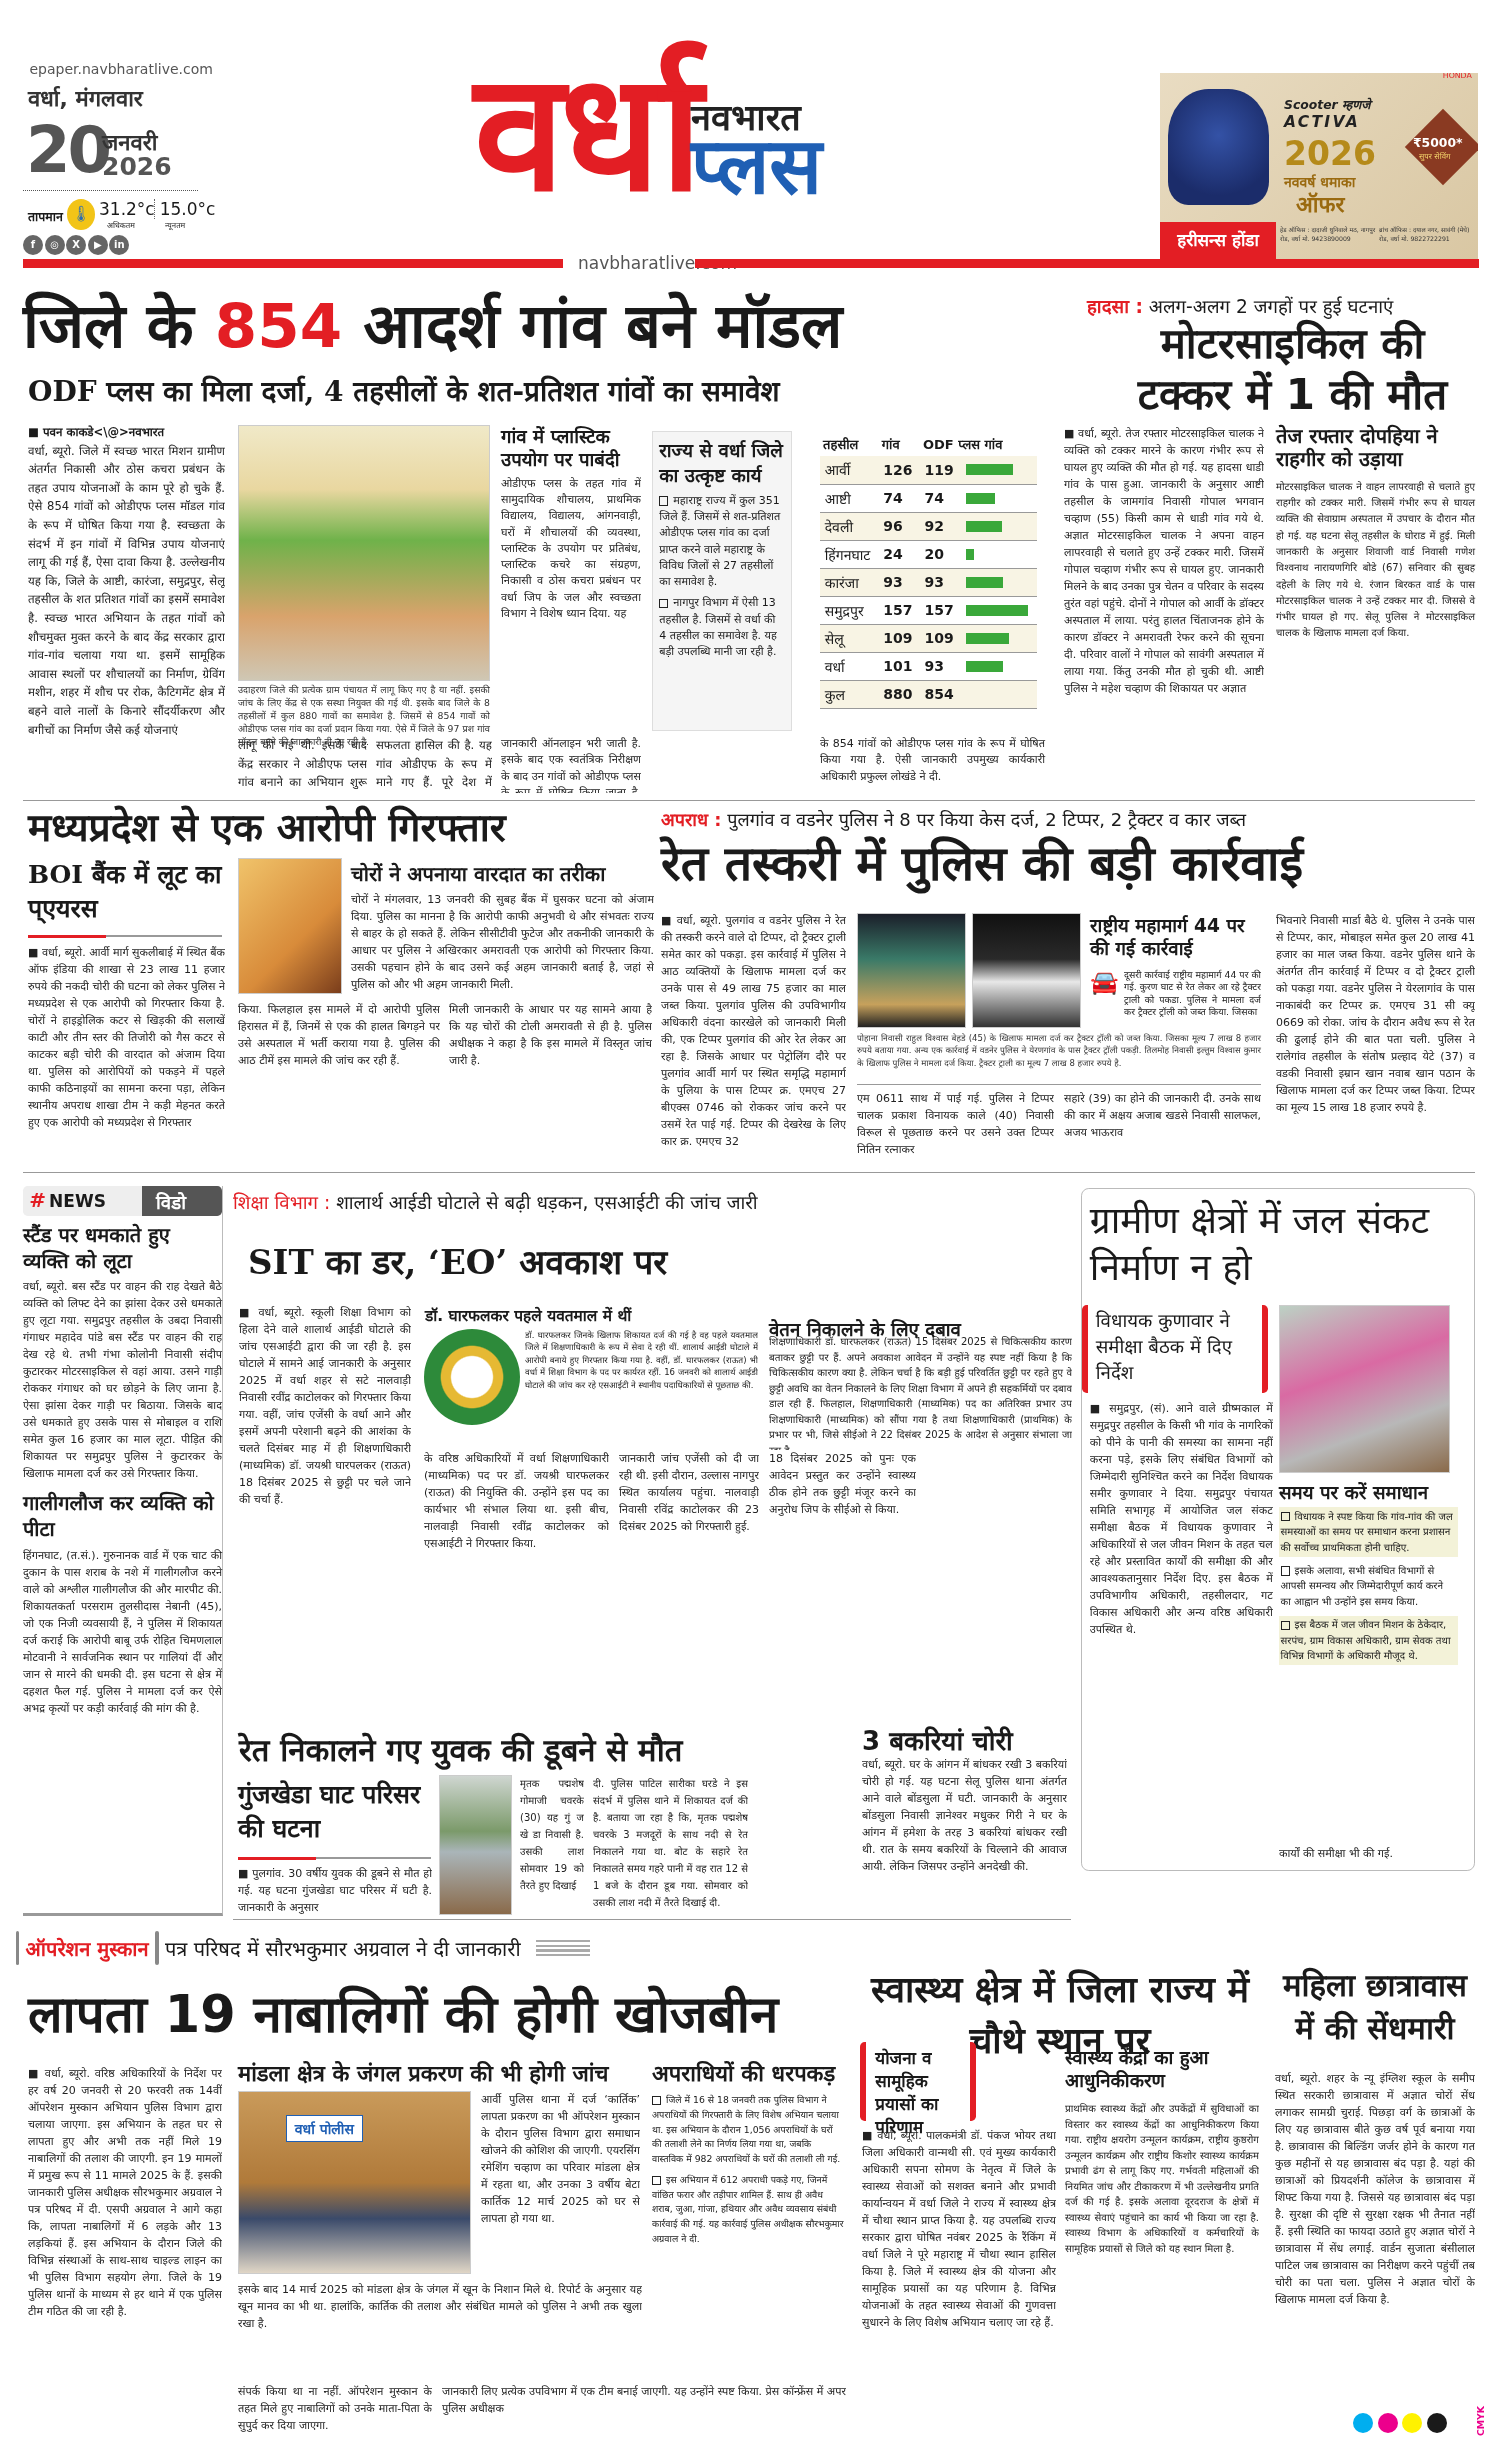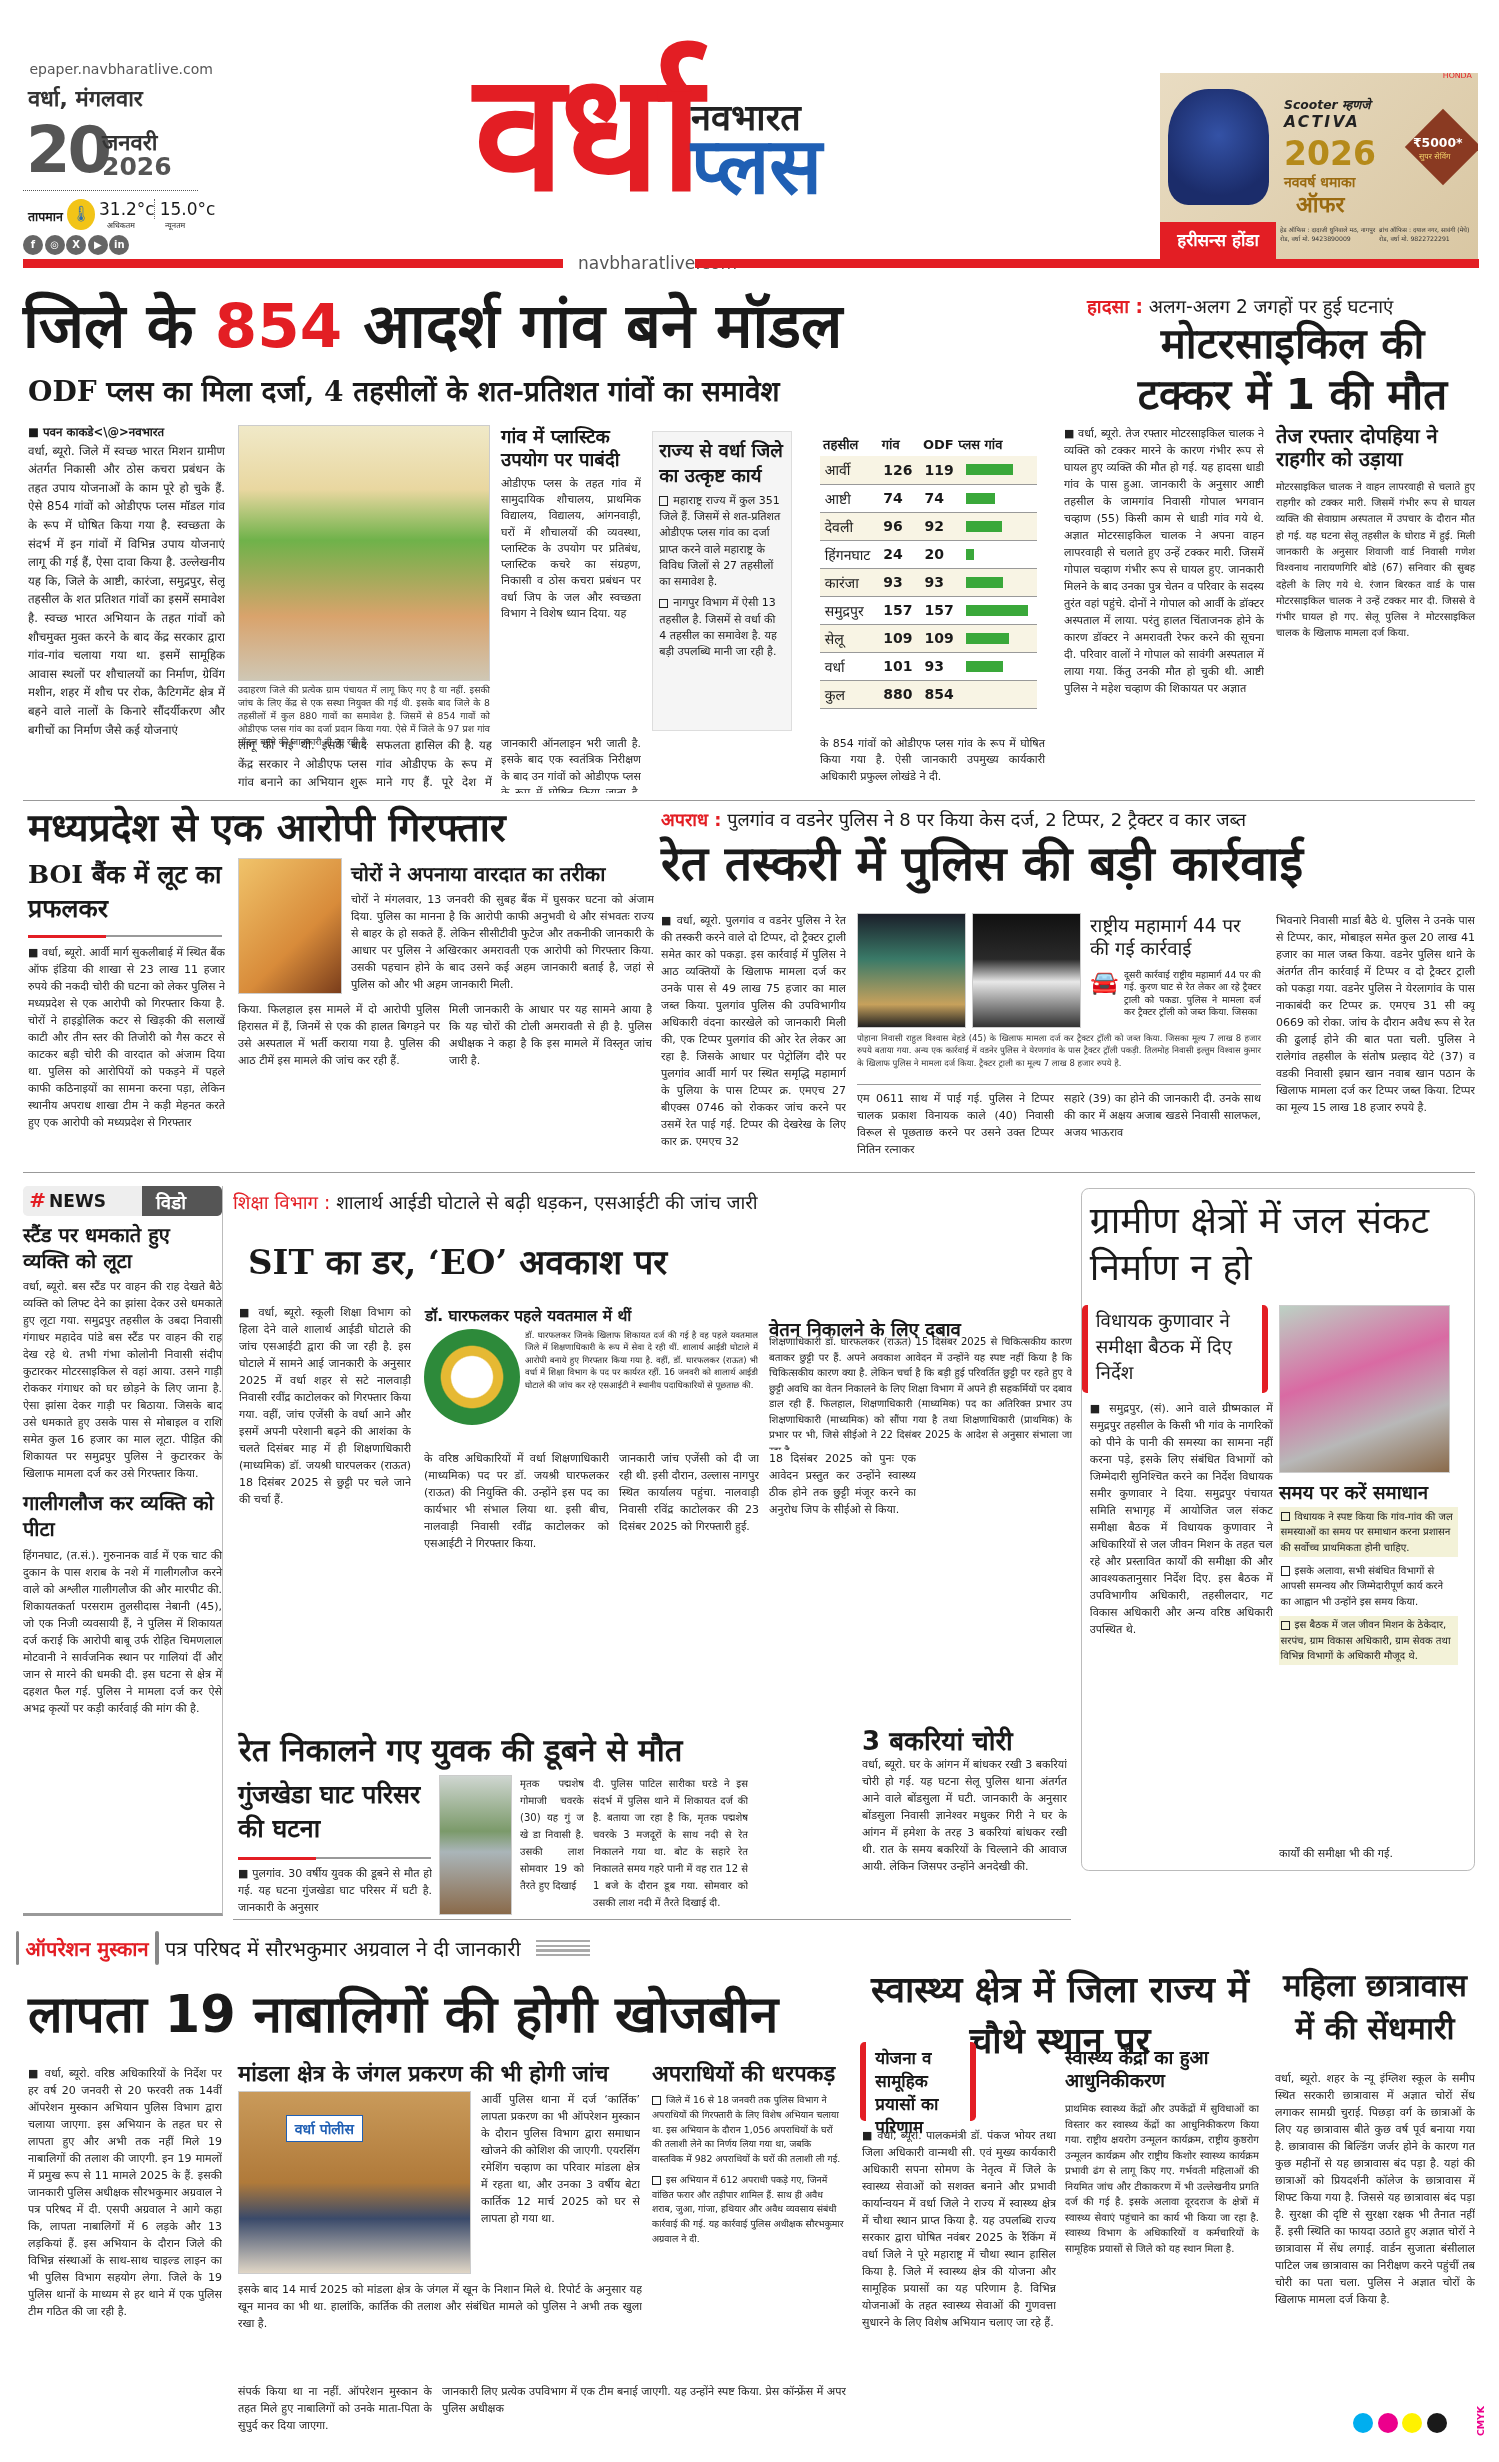--- a/index.html
+++ b/index.html
@@ -188,41 +188,41 @@
 <div class="abs" style="left:1118px;top:318px;width:349px;font-size:42px;font-weight:bold;line-height:51px;text-align:center">मोटरसाइकिल की टक्कर में 1 की मौत</div>
 <div class="abs body-text" style="left:1064px;top:425px;width:200px;height:373px;overflow:hidden;font-size:11px;line-height:17px">■ वर्धा, ब्यूरो. तेज रफ्तार मोटरसाइकिल चालक ने व्यक्ति को टक्कर मारने के कारण गंभीर रूप से घायल हुए व्यक्ति की मौत हो गई. यह हादसा धाडी गांव के पास हुआ. जानकारी के अनुसार आष्टी तहसील के जामगांव निवासी गोपाल भगवान चव्हाण (55) किसी काम से धाडी गांव गये थे. अज्ञात मोटरसाइकिल चालक ने अपना वाहन लापरवाही से चलाते हुए उन्हें टक्कर मारी. जिसमें गोपाल चव्हाण गंभीर रूप से घायल हुए. जानकारी मिलने के बाद उनका पुत्र चेतन व परिवार के सदस्य तुरंत वहां पहुंचे. दोनों ने गोपाल को आर्वी के डॉक्टर अस्पताल में लाया. परंतु हालत चिंताजनक होने के कारण डॉक्टर ने अमरावती रेफर करने की सूचना दी. परिवार वालों ने गोपाल को सावंगी अस्पताल में लाया गया. किंतु उनकी मौत हो चुकी थी. आष्टी पुलिस ने महेश चव्हाण की शिकायत पर अज्ञात</div>
 <div class="abs" style="left:1276px;top:425px;width:199px">
   <div style="font-size:20px;font-weight:bold;line-height:23px">तेज रफ्तार दोपहिया ने राहगीर को उड़ाया</div>
   <div class="body-text" style="margin-top:7.8px;font-size:10px;line-height:16.3px">मोटरसाइकिल चालक ने वाहन लापरवाही से चलाते हुए राहगीर को टक्कर मारी. जिसमें गंभीर रूप से घायल व्यक्ति की सेवाग्राम अस्पताल में उपचार के दौरान मौत हो गई. यह घटना सेलू तहसील के घोराड में हुई. मिली जानकारी के अनुसार शिवाजी वार्ड निवासी गणेश विश्वनाथ नारायणगिरि बोडे (67) सनिवार की सुबह दहेली के लिए गये थे. रंजान बिरकत वार्ड के पास मोटरसाइकिल चालक ने उन्हें टक्कर मार दी. जिससे वे गंभीर घायल हो गए. सेलू पुलिस ने मोटरसाइकिल चालक के खिलाफ मामला दर्ज किया.</div>
 </div>
 
 <div class="abs hr" style="left:23px;top:800px;width:1452px"></div>
 
 <div class="abs" style="left:28px;top:800px;font-size:39px;font-weight:bold;line-height:56px;white-space:nowrap">मध्यप्रदेश से एक आरोपी गिरफ्तार</div>
-<div class="abs serif" style="left:28px;top:858px;width:194px;font-size:25px;font-weight:bold;line-height:34px">BOI बैंक में लूट का प्रफलकर</div>
+<div class="abs serif" style="left:28px;top:858px;width:194px;font-size:25px;font-weight:bold;line-height:34px">BOI बैंक में लूट का प्एयरस</div>
 <div class="abs" style="left:28px;top:935px;width:194px;border-top:2.3px solid #999">
     <div style="width:78px;border-top:3.1px solid #e31e24;margin-top:-2.3px"></div>
   </div>
 <div class="abs body-text" style="left:28px;top:944px;width:197px;height:217px;overflow:hidden;font-size:11px;line-height:17px">■ वर्धा, ब्यूरो. आर्वी मार्ग सुकलीबाई में स्थित बैंक ऑफ इंडिया की शाखा से 23 लाख 11 हजार रुपये की नकदी चोरी की घटना को लेकर पुलिस ने मध्यप्रदेश से एक आरोपी को गिरफ्तार किया है. चोरों ने हाइड्रोलिक कटर से खिड़की की सलाखें काटी और तीन स्तर की तिजोरी को गैस कटर से काटकर बड़ी चोरी की वारदात को अंजाम दिया था. पुलिस को आरोपियों को पकड़ने में पहले काफी कठिनाइयों का सामना करना पड़ा, लेकिन स्थानीय अपराध शाखा टीम ने कड़ी मेहनत करते हुए एक आरोपी को मध्यप्रदेश से गिरफ्तार</div>
 <div class="abs img" style="left:238px;top:858px;width:104px;height:136px;background:linear-gradient(135deg,#f0c36a,#d88b3a 60%,#7a3d1b)"></div>
 <div class="abs" style="left:351px;top:860px;font-size:20px;font-weight:bold;white-space:nowrap">चोरों ने अपनाया वारदात का तरीका</div>
 <div class="abs body-text" style="left:351px;top:891px;width:303px;height:101px;overflow:hidden;font-size:11px;line-height:17px">चोरों ने मंगलवार, 13 जनवरी की सुबह बैंक में घुसकर घटना को अंजाम दिया. पुलिस का मानना है कि आरोपी काफी अनुभवी थे और संभवतः राज्य से बाहर के हो सकते हैं. लेकिन सीसीटीवी फुटेज और तकनीकी जानकारी के आधार पर पुलिस ने अखिरकार अमरावती एक आरोपी को गिरफ्तार किया. उसकी पहचान होने के बाद उसने कई अहम जानकारी बताई है, जहां से पुलिस को और भी अहम जानकारी मिली.</div>
 <div class="abs body-text" style="left:238px;top:1001px;width:202px;height:163px;overflow:hidden;font-size:11px;line-height:17px">किया. फिलहाल इस मामले में दो आरोपी पुलिस हिरासत में हैं, जिनमें से एक की हालत बिगड़ने पर उसे अस्पताल में भर्ती कराया गया है. पुलिस की आठ टीमें इस मामले की जांच कर रही हैं.</div>
 <div class="abs body-text" style="left:449px;top:1001px;width:203px;height:163px;overflow:hidden;font-size:11px;line-height:17px">मिली जानकारी के आधार पर यह सामने आया है कि यह चोरों की टोली अमरावती से ही है. पुलिस अधीक्षक ने कहा है कि इस मामले में विस्तृत जांच जारी है.</div>
 
 <div class="abs" style="left:661px;top:807px;font-size:18px;white-space:nowrap">
   <span class="red" style="font-weight:bold">अपराध :</span>
   <span>पुलगांव व वडनेर पुलिस ने 8 पर किया केस दर्ज, 2 टिप्पर, 2 ट्रैक्टर व कार जब्त</span>
 </div>
 <div class="abs" style="left:661px;top:832px;font-size:48px;font-weight:bold;line-height:62px;white-space:nowrap">रेत तस्करी में पुलिस की बड़ी कार्रवाई</div>
 <div class="abs body-text" style="left:661px;top:912px;width:185px;height:256px;overflow:hidden;font-size:11px;line-height:17px">■ वर्धा, ब्यूरो. पुलगांव व वडनेर पुलिस ने रेत की तस्करी करने वाले दो टिप्पर, दो ट्रैक्टर ट्राली समेत कार को पकड़ा. इस कार्रवाई में पुलिस ने आठ व्यक्तियों के खिलाफ मामला दर्ज कर उनके पास से 49 लाख 75 हजार का माल जब्त किया. पुलगांव पुलिस की उपविभागीय अधिकारी वंदना कारखेले को जानकारी मिली की, एक टिप्पर पुलगांव की ओर रेत लेकर आ रहा है. जिसके आधार पर पेट्रोलिंग दौरे पर पुलगांव आर्वी मार्ग पर स्थित समृद्धि महामार्ग के पुलिया के पास टिप्पर क्र. एमएच 27 बीएक्स 0746 को रोककर जांच करने पर उसमें रेत पाई गई. टिप्पर की देखरेख के लिए कार क्र. एमएच 32</div>
 <div class="abs img" style="left:857px;top:913px;width:109px;height:115px;background:linear-gradient(180deg,#1b1f2a,#3a7a68 40%,#c7a15c 80%,#222)"></div>
 <div class="abs img" style="left:972px;top:913px;width:109px;height:115px;background:linear-gradient(180deg,#111,#2a2a2a 40%,#e8e8e8 60%,#333)"></div>
 <div class="abs" style="left:857px;top:1032px;width:404px;font-size:8.5px;line-height:12.4px;color:#333;text-align:justify">पोहाना निवासी राहुल विश्वास बेहडे (45) के खिलाफ मामला दर्ज कर ट्रैक्टर ट्रॉली को जब्त किया. जिसका मूल्य 7 लाख 8 हजार रुपये बताया गया. अन्य एक कार्रवाई में वडनेर पुलिस ने येरणगांव के पास ट्रैक्टर ट्रॉली पकड़ी. तिलमोह निवासी इल्तुम विश्वास कुमार के खिलाफ पुलिस ने मामला दर्ज किया. ट्रैक्टर ट्राली का मूल्य 7 लाख 8 हजार रुपये है.</div>
-<div class="abs" style="left:1090px;top:914px;width:171px;font-size:18.6px;font-weight:normal;line-height:23px">राष्ट्रीय महामार्ग 44 पर की गई कार्रवाई</div>
+<div class="abs" style="left:1090px;top:914px;width:171px;font-size:18.6px;font-weight:bold;line-height:23px">राष्ट्रीय महामार्ग 44 पर की गई कार्रवाई</div>
 <div class="abs red" style="left:1090px;top:969px;font-size:23px">🚘</div>
 <div class="abs body-text" style="left:1124px;top:969px;width:137px;height:62px;overflow:hidden;font-size:9.3px;line-height:12.4px">दूसरी कार्रवाई राष्ट्रीय महामार्ग 44 पर की गई. कुरण घाट से रेत लेकर आ रहे ट्रैक्टर ट्राली को पकडा. पुलिस ने मामला दर्ज कर ट्रैक्टर ट्रॉली को जब्त किया. जिसका</div>
 <div class="abs hr" style="left:857px;top:1084px;width:404px"></div>
 <div class="abs body-text" style="left:857px;top:1090px;width:197px;height:78px;overflow:hidden;font-size:11px;line-height:17px">एम 0611 साथ में पाई गई. पुलिस ने टिप्पर चालक प्रकाश विनायक काले (40) निवासी विरूल से पूछताछ करने पर उसने उक्त टिप्पर नितिन रत्नाकर</div>
 <div class="abs body-text" style="left:1064px;top:1090px;width:197px;height:78px;overflow:hidden;font-size:11px;line-height:17px">सहारे (39) का होने की जानकारी दी. उनके साथ की कार में अक्षय अजाब खडसे निवासी सालफल, अजय भाऊराव</div>
 <div class="abs body-text" style="left:1276px;top:912px;width:199px;height:256px;overflow:hidden;font-size:11px;line-height:17px">भिवनारे निवासी मार्डा बैठे थे. पुलिस ने उनके पास से टिप्पर, कार, मोबाइल समेत कुल 20 लाख 41 हजार का माल जब्त किया. वडनेर पुलिस थाने के अंतर्गत तीन कार्रवाई में टिप्पर व दो ट्रैक्टर ट्राली को पकड़ा गया. वडनेर पुलिस ने येरलागांव के पास नाकाबंदी कर टिप्पर क्र. एमएच 31 सी क्यू 0669 को रोका. जांच के दौरान अवैध रूप से रेत की ढुलाई होने की बात पता चली. पुलिस ने रालेगांव तहसील के संतोष प्रल्हाद येटे (37) व वडकी निवासी इम्रान खान नवाब खान पठान के खिलाफ मामला दर्ज कर टिप्पर जब्त किया. टिप्पर का मूल्य 15 लाख 18 हजार रुपये है.</div>
 
 <div class="abs hr" style="left:23px;top:1172px;width:1452px"></div>
 
 <div class="abs" style="left:23px;top:1186px;width:200px;height:730px;border-right:1.6px solid #bbb;border-bottom:3.9px solid #999">

